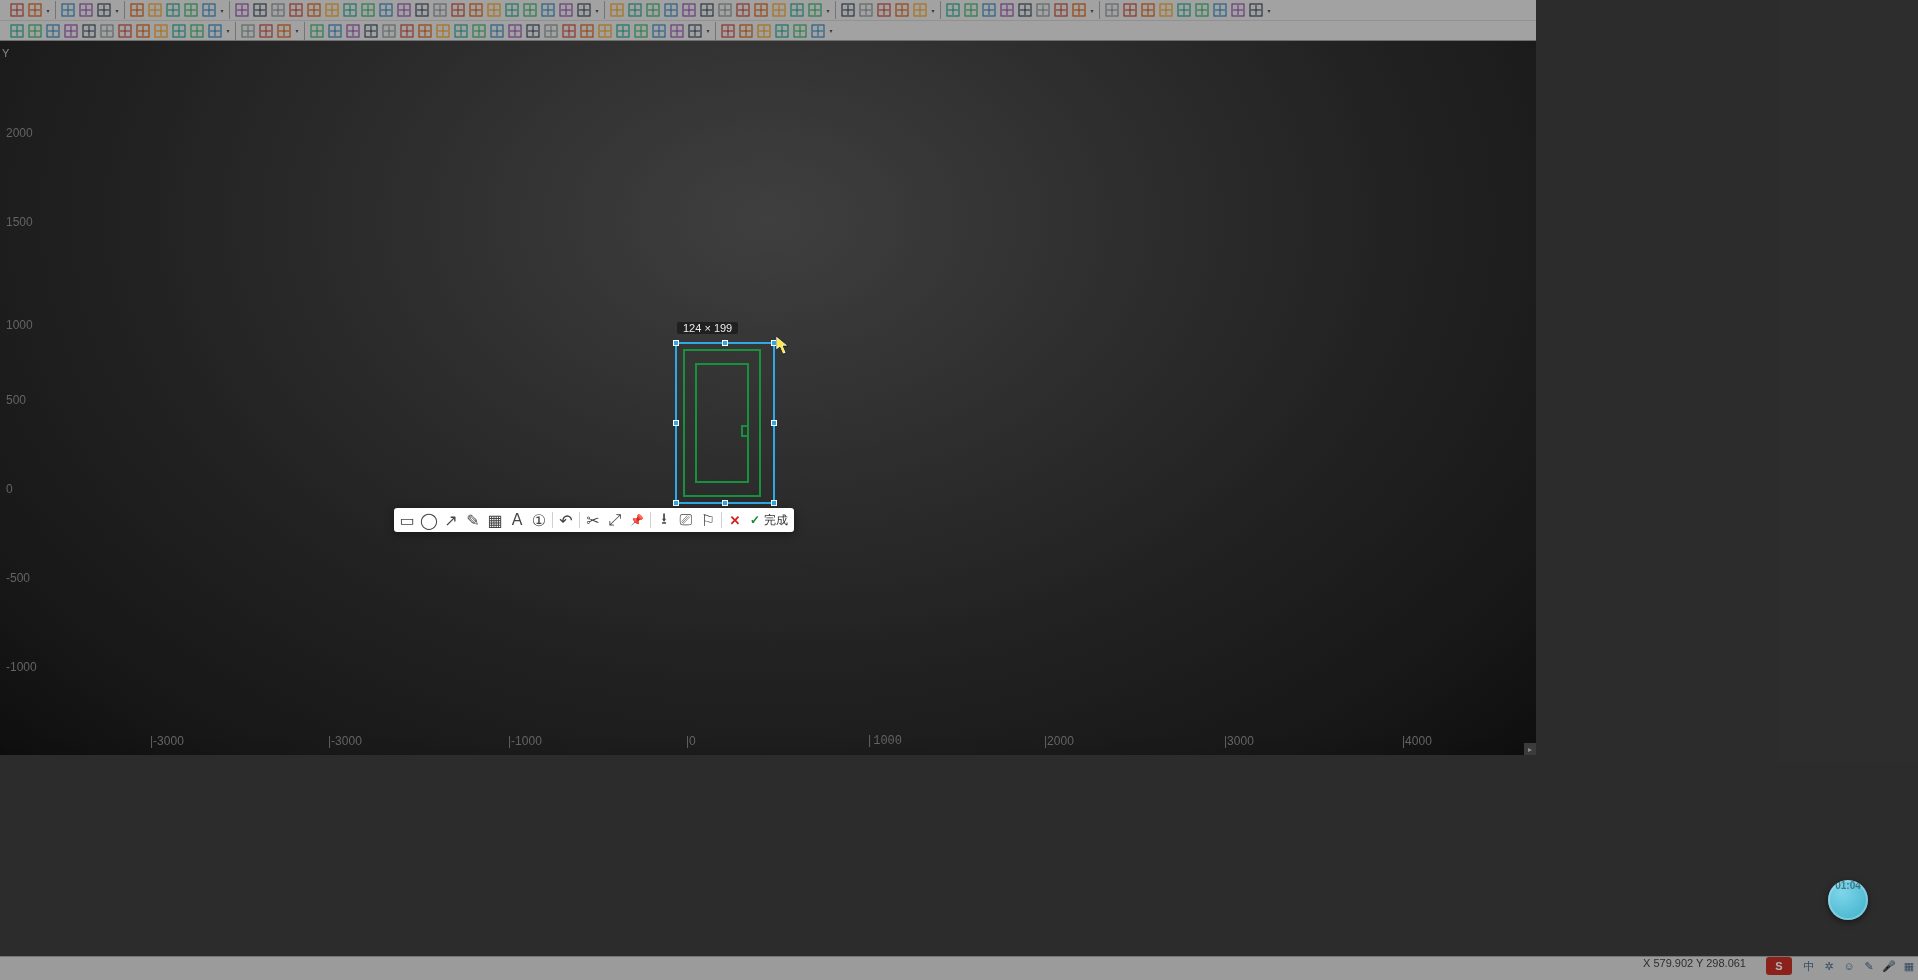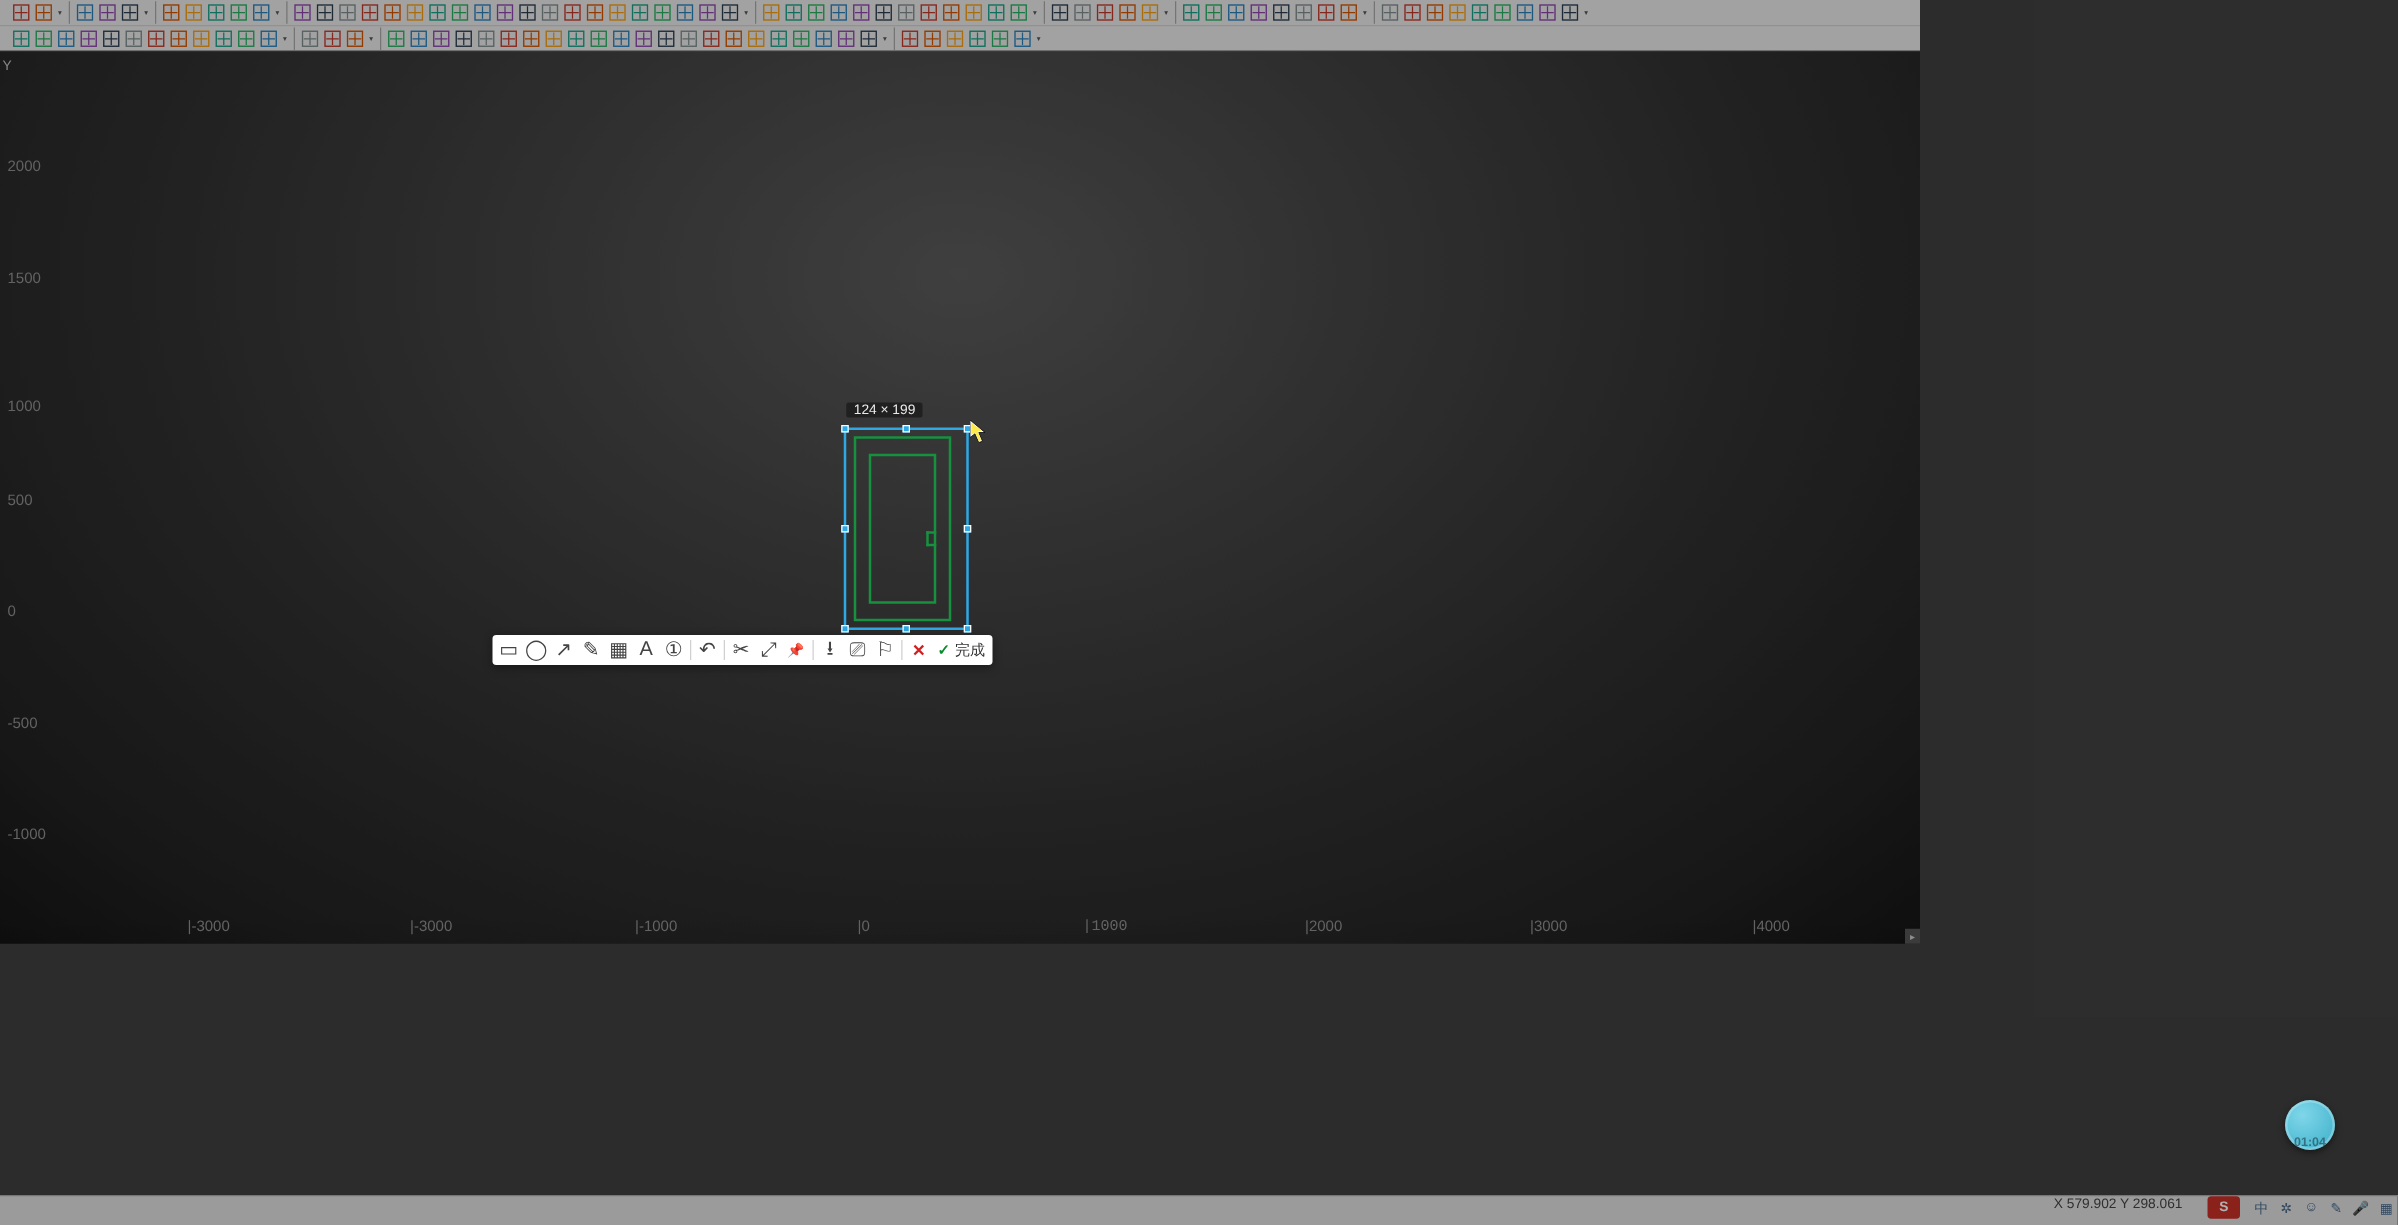--- a/index.html
+++ b/index.html
@@ -236,21 +236,21 @@
       position: absolute;
       right: 50px;
       bottom: 60px;
       width: 40px;
       height: 40px;
       border-radius: 50%;
       background: radial-gradient(circle at 35% 30%, #7fd6ea, #3aaec7);
       box-shadow: 0 2px 6px rgba(0,0,0,0.5), inset 0 0 0 2px rgba(255,255,255,0.25);
       z-index: 6;
       display: flex;
-      align-items: flex-end;
+      align-items: flex-start;
       justify-content: center;
       color: rgba(20,50,60,0.55);
       font-size: 10px;
       font-weight: bold;
     }
     
     
     .status-bar {
       position: absolute;
       left: 0;

